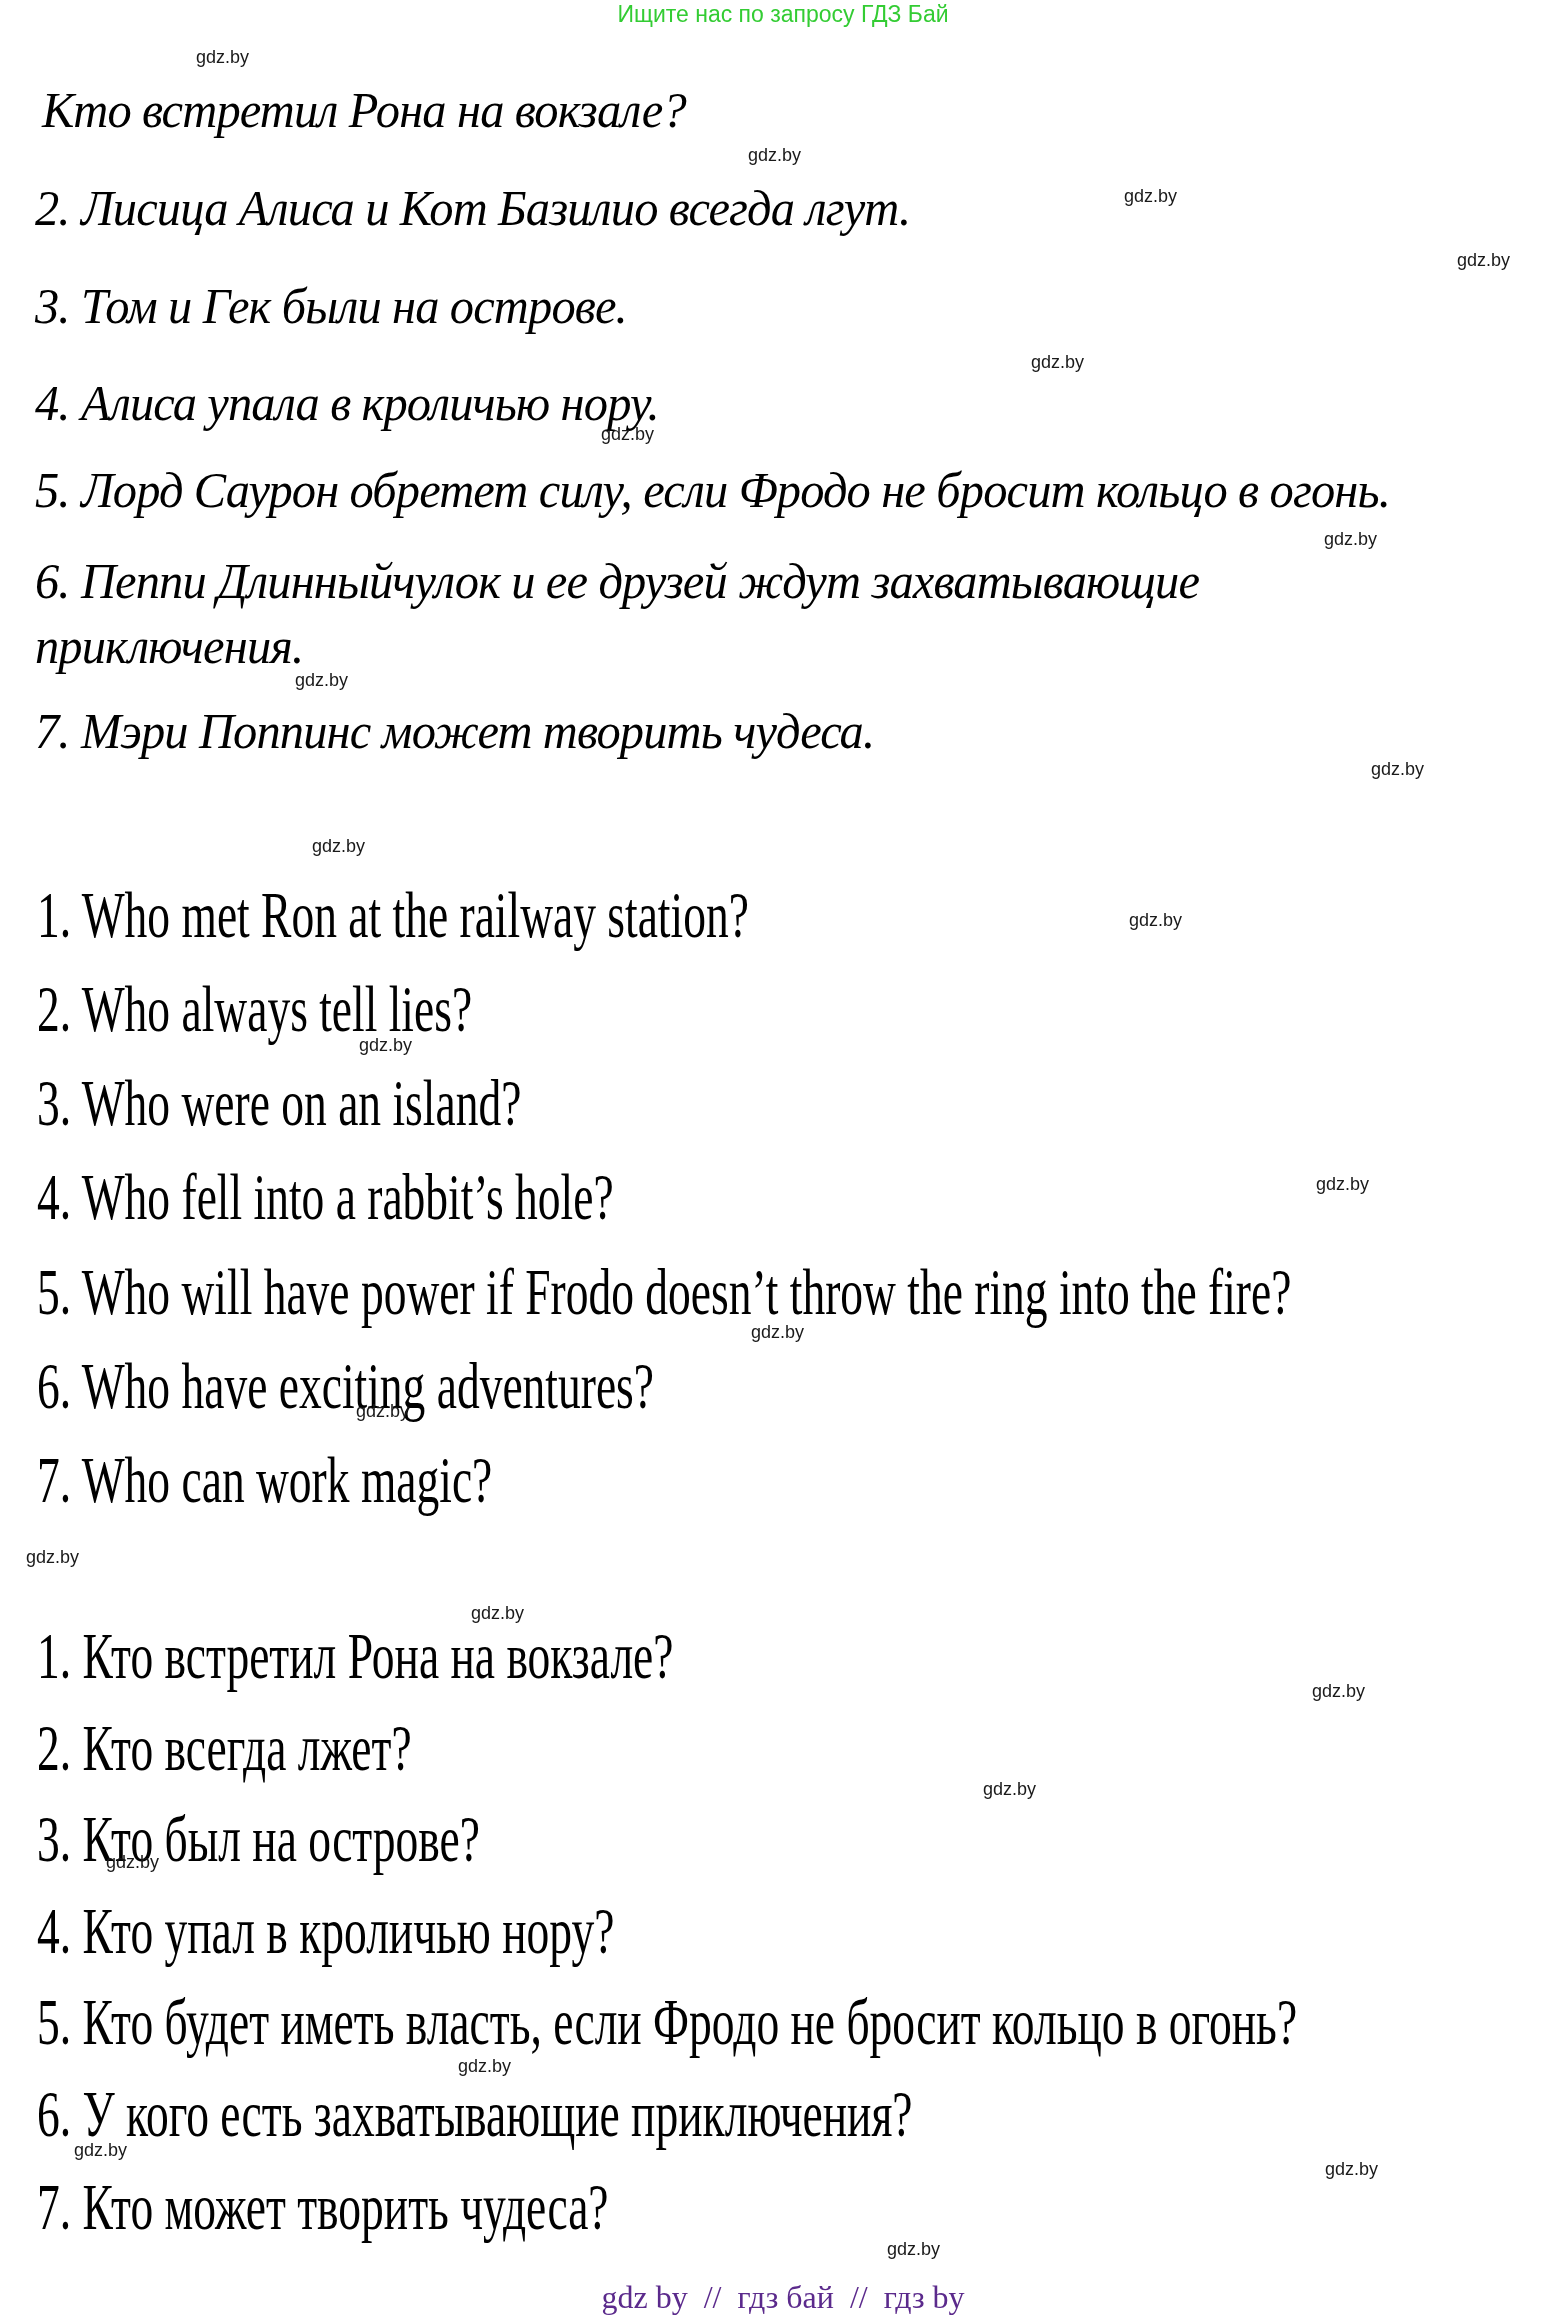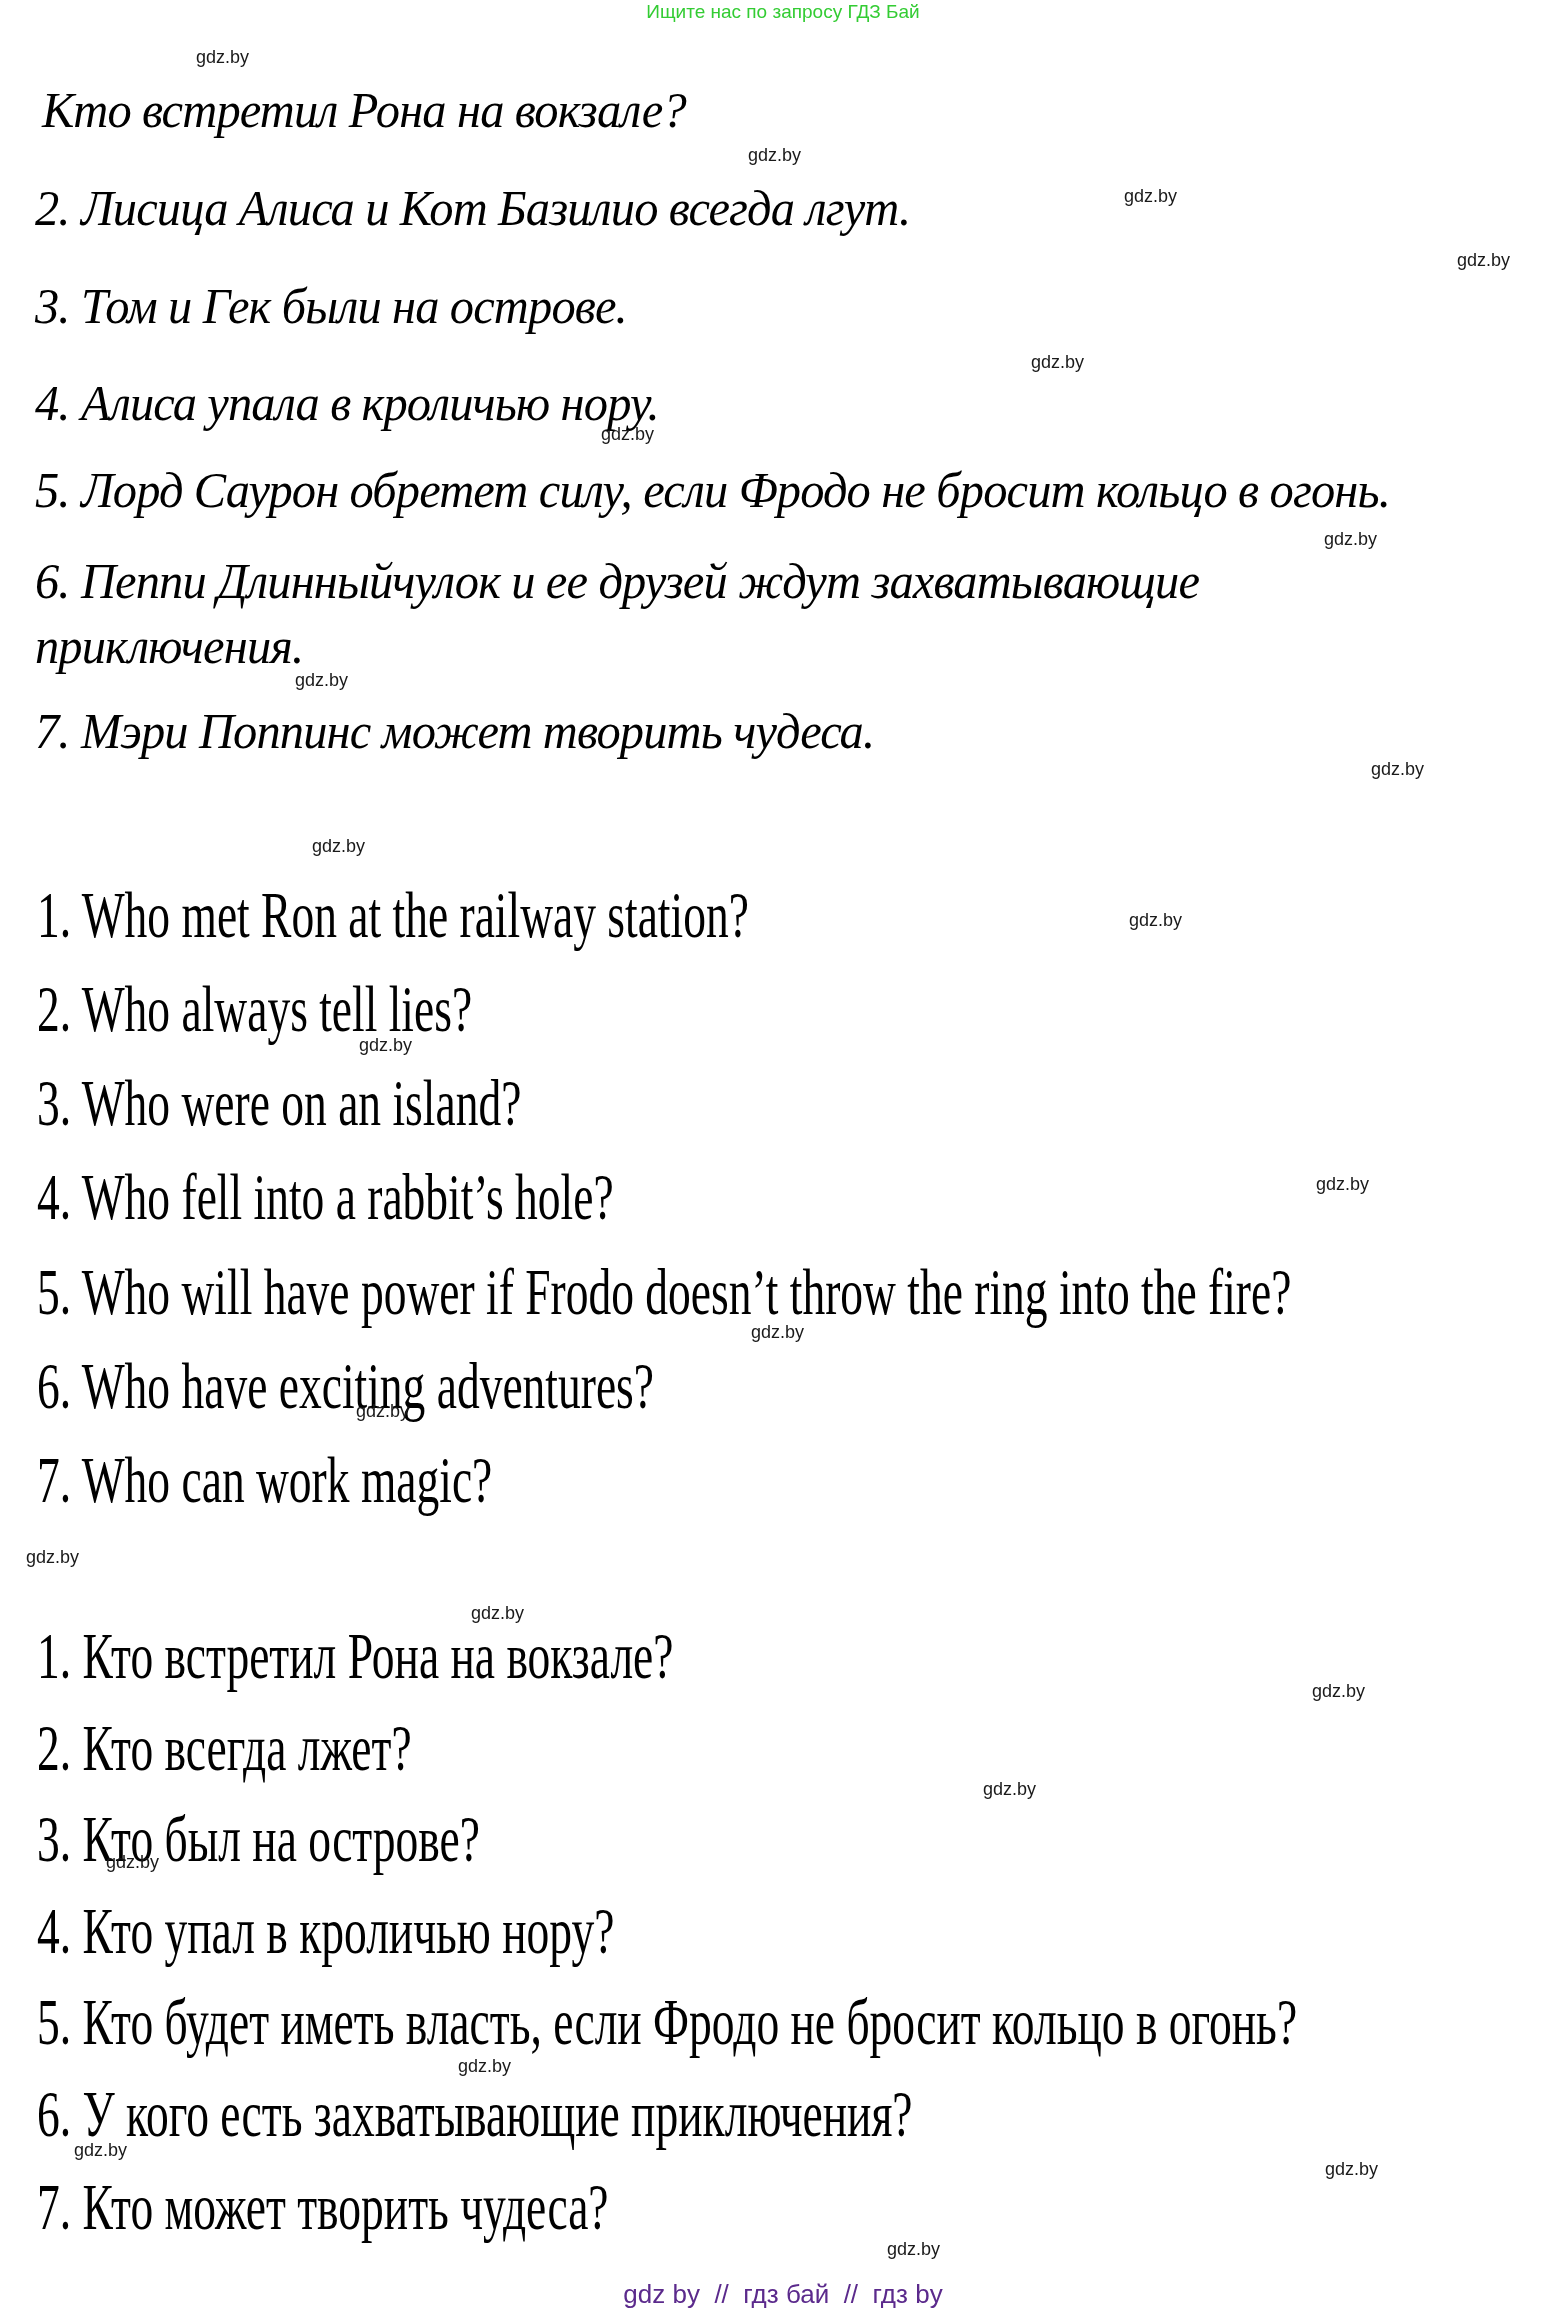--- a/index.html
+++ b/index.html
@@ -14,27 +14,28 @@
   .banner {
     position: absolute;
     left: 0;
     width: 100%;
     text-align: center;
     font-family: "Liberation Sans", sans-serif;
     white-space: pre;
   }
   .banner.top {
     top: 1.7px;
-    font-size: 19px;
+    font-size: 23px;
     line-height: 1.1;
   }
   .banner.bottom {
     top: 2280px;
-    font-size: 26px;
+    font-size: 32px;
     line-height: 1.1;
+    font-family: Liberation Serif, serif;
   }
   .line {
     position: absolute;
     color: #000000;
     white-space: nowrap;
     line-height: 1;
     transform-origin: 0 0;
   }
   .line.italic {
     font-style: italic;

